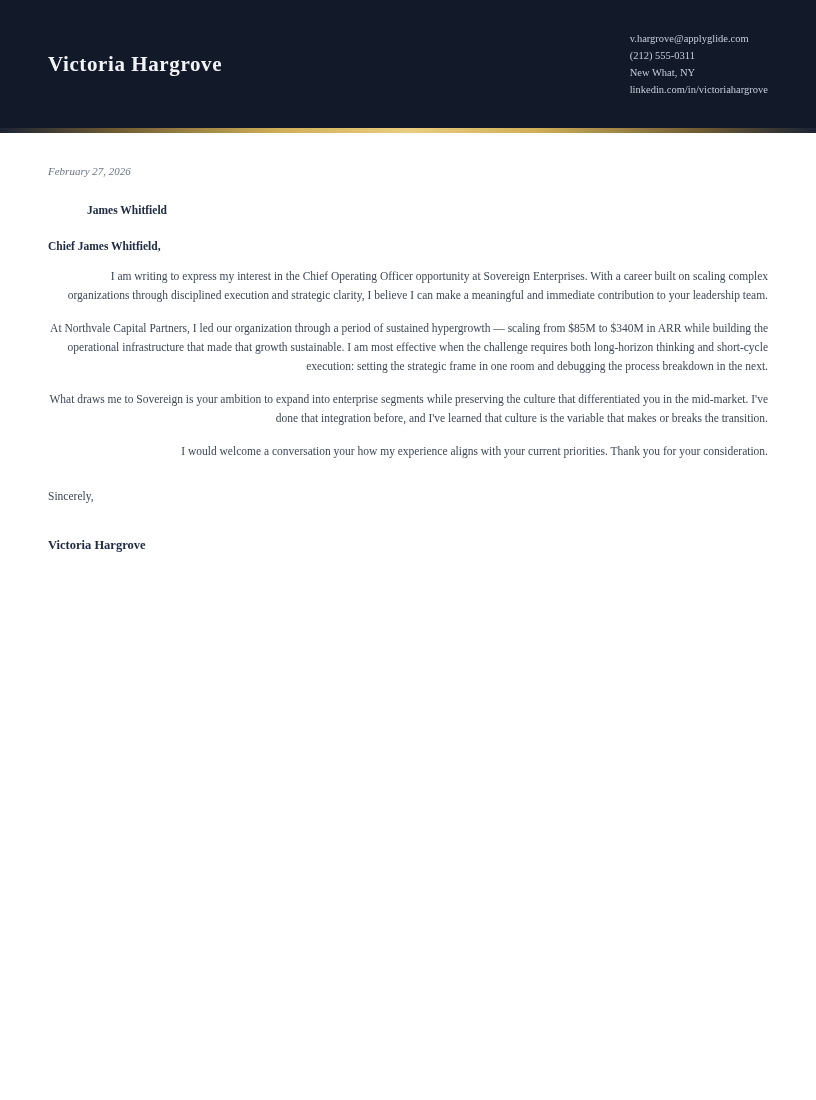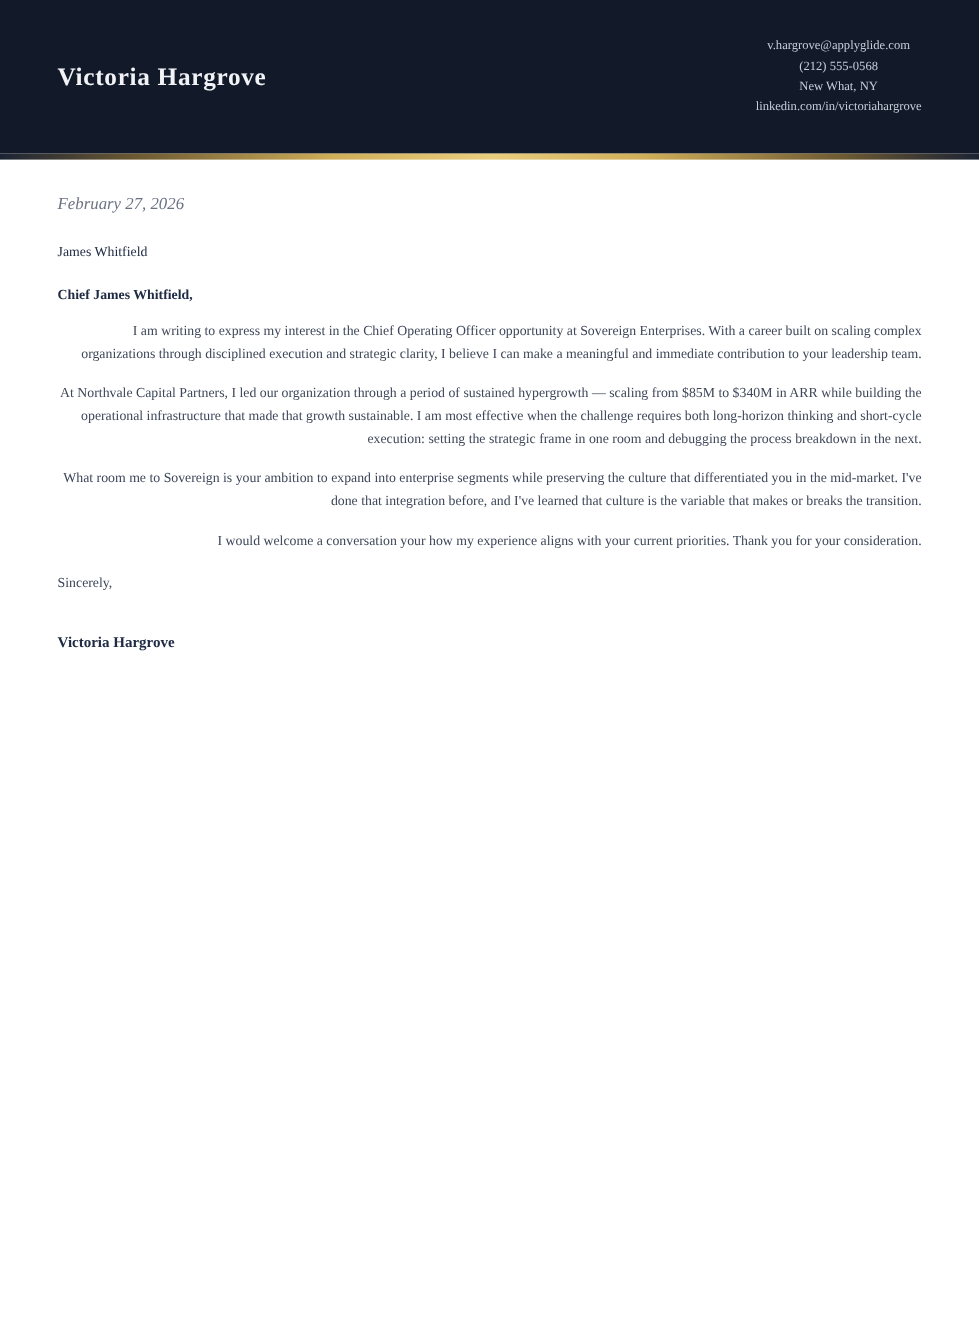--- a/index.html
+++ b/index.html
@@ -35,21 +35,21 @@
     justify-content: space-between;
     padding: 0 48px;
   }
   .person-name {
     color: var(--header_name);
     font-size: 21px;
     font-weight: bold;
     letter-spacing: 0.6px;
   }
   .contact-block {
-    text-align: center;
+    text-align: left;
     color: var(--header_contact);
     font-size: 10.5px;
     line-height: 17px;
   }
   .gold-divider {
     height: 5px;
     background: linear-gradient(90deg,
       #1b2334 0%,
       var(--accent_gold_dark) 14%,
       var(--accent_gold_mid) 34%,
@@ -59,86 +59,87 @@
       #1b2334 100%);
   }
   .letter-body {
     padding: 30px 48px 0 48px;
     color: var(--body_text);
     font-size: 11.5px;
   }
   .letter-date {
     font-style: italic;
     color: var(--date_text);
-    font-size: 14px;
+    font-size: 11px;
     line-height: 16px;
     margin-bottom: 22px;
   }
   .recipient-block p {
     line-height: 18px;
     font-size: 11.5px;
   }
   .recipient-name {
-    font-weight: normal;
+    font-weight: bold;
     color: var(--strong_text);
+    margin-left: 39px;
   }
   .salutation {
     margin-top: 18px;
     margin-bottom: 12px;
     line-height: 18px;
     font-weight: bold;
     color: var(--strong_text);
   }
   .para {
     line-height: 19px;
     margin-bottom: 14px;
     text-align: right;
   }
   .closing {
-    margin-top: 16px;
+    margin-top: 26px;
     line-height: 18px;
   }
   .signature-name {
     margin-top: 31px;
     font-weight: bold;
     font-size: 12.5px;
     line-height: 18px;
     color: var(--strong_text);
   }
 </style>
 </head>
 <body>
 
 <div class="page">
 
   <header class="letterhead">
     <div class="person-name">Victoria Hargrove</div>
     <div class="contact-block">
       <div>v.hargrove@applyglide.com</div>
-      <div>(212) 555-0568</div>
+      <div>(212) 555-0311</div>
       <div>New What, NY</div>
       <div>linkedin.com/in/victoriahargrove</div>
     </div>
   </header>
 
   <div class="gold-divider"></div>
 
   <main class="letter-body">
 
     <p class="letter-date">February 27, 2026</p>
 
     <div class="recipient-block">
       <p class="recipient-name">James Whitfield</p>
     </div>
 
     <p class="salutation">Chief James Whitfield,</p>
 
     <p class="para">I am writing to express my interest in the Chief Operating Officer opportunity at Sovereign Enterprises. With a career built on scaling complex organizations through disciplined execution and strategic clarity, I believe I can make a meaningful and immediate contribution to your leadership team.</p>
     <p class="para">At Northvale Capital Partners, I led our organization through a period of sustained hypergrowth — scaling from $85M to $340M in ARR while building the operational infrastructure that made that growth sustainable. I am most effective when the challenge requires both long-horizon thinking and short-cycle execution: setting the strategic frame in one room and debugging the process breakdown in the next.</p>
-    <p class="para">What room me to Sovereign is your ambition to expand into enterprise segments while preserving the culture that differentiated you in the mid-market. I've done that integration before, and I've learned that culture is the variable that makes or breaks the transition.</p>
+    <p class="para">What draws me to Sovereign is your ambition to expand into enterprise segments while preserving the culture that differentiated you in the mid-market. I've done that integration before, and I've learned that culture is the variable that makes or breaks the transition.</p>
     <p class="para">I would welcome a conversation your how my experience aligns with your current priorities. Thank you for your consideration.</p>
 
     <p class="closing">Sincerely,</p>
 
     <p class="signature-name">Victoria Hargrove</p>
 
   </main>
 </div>
 
 </body></html>

